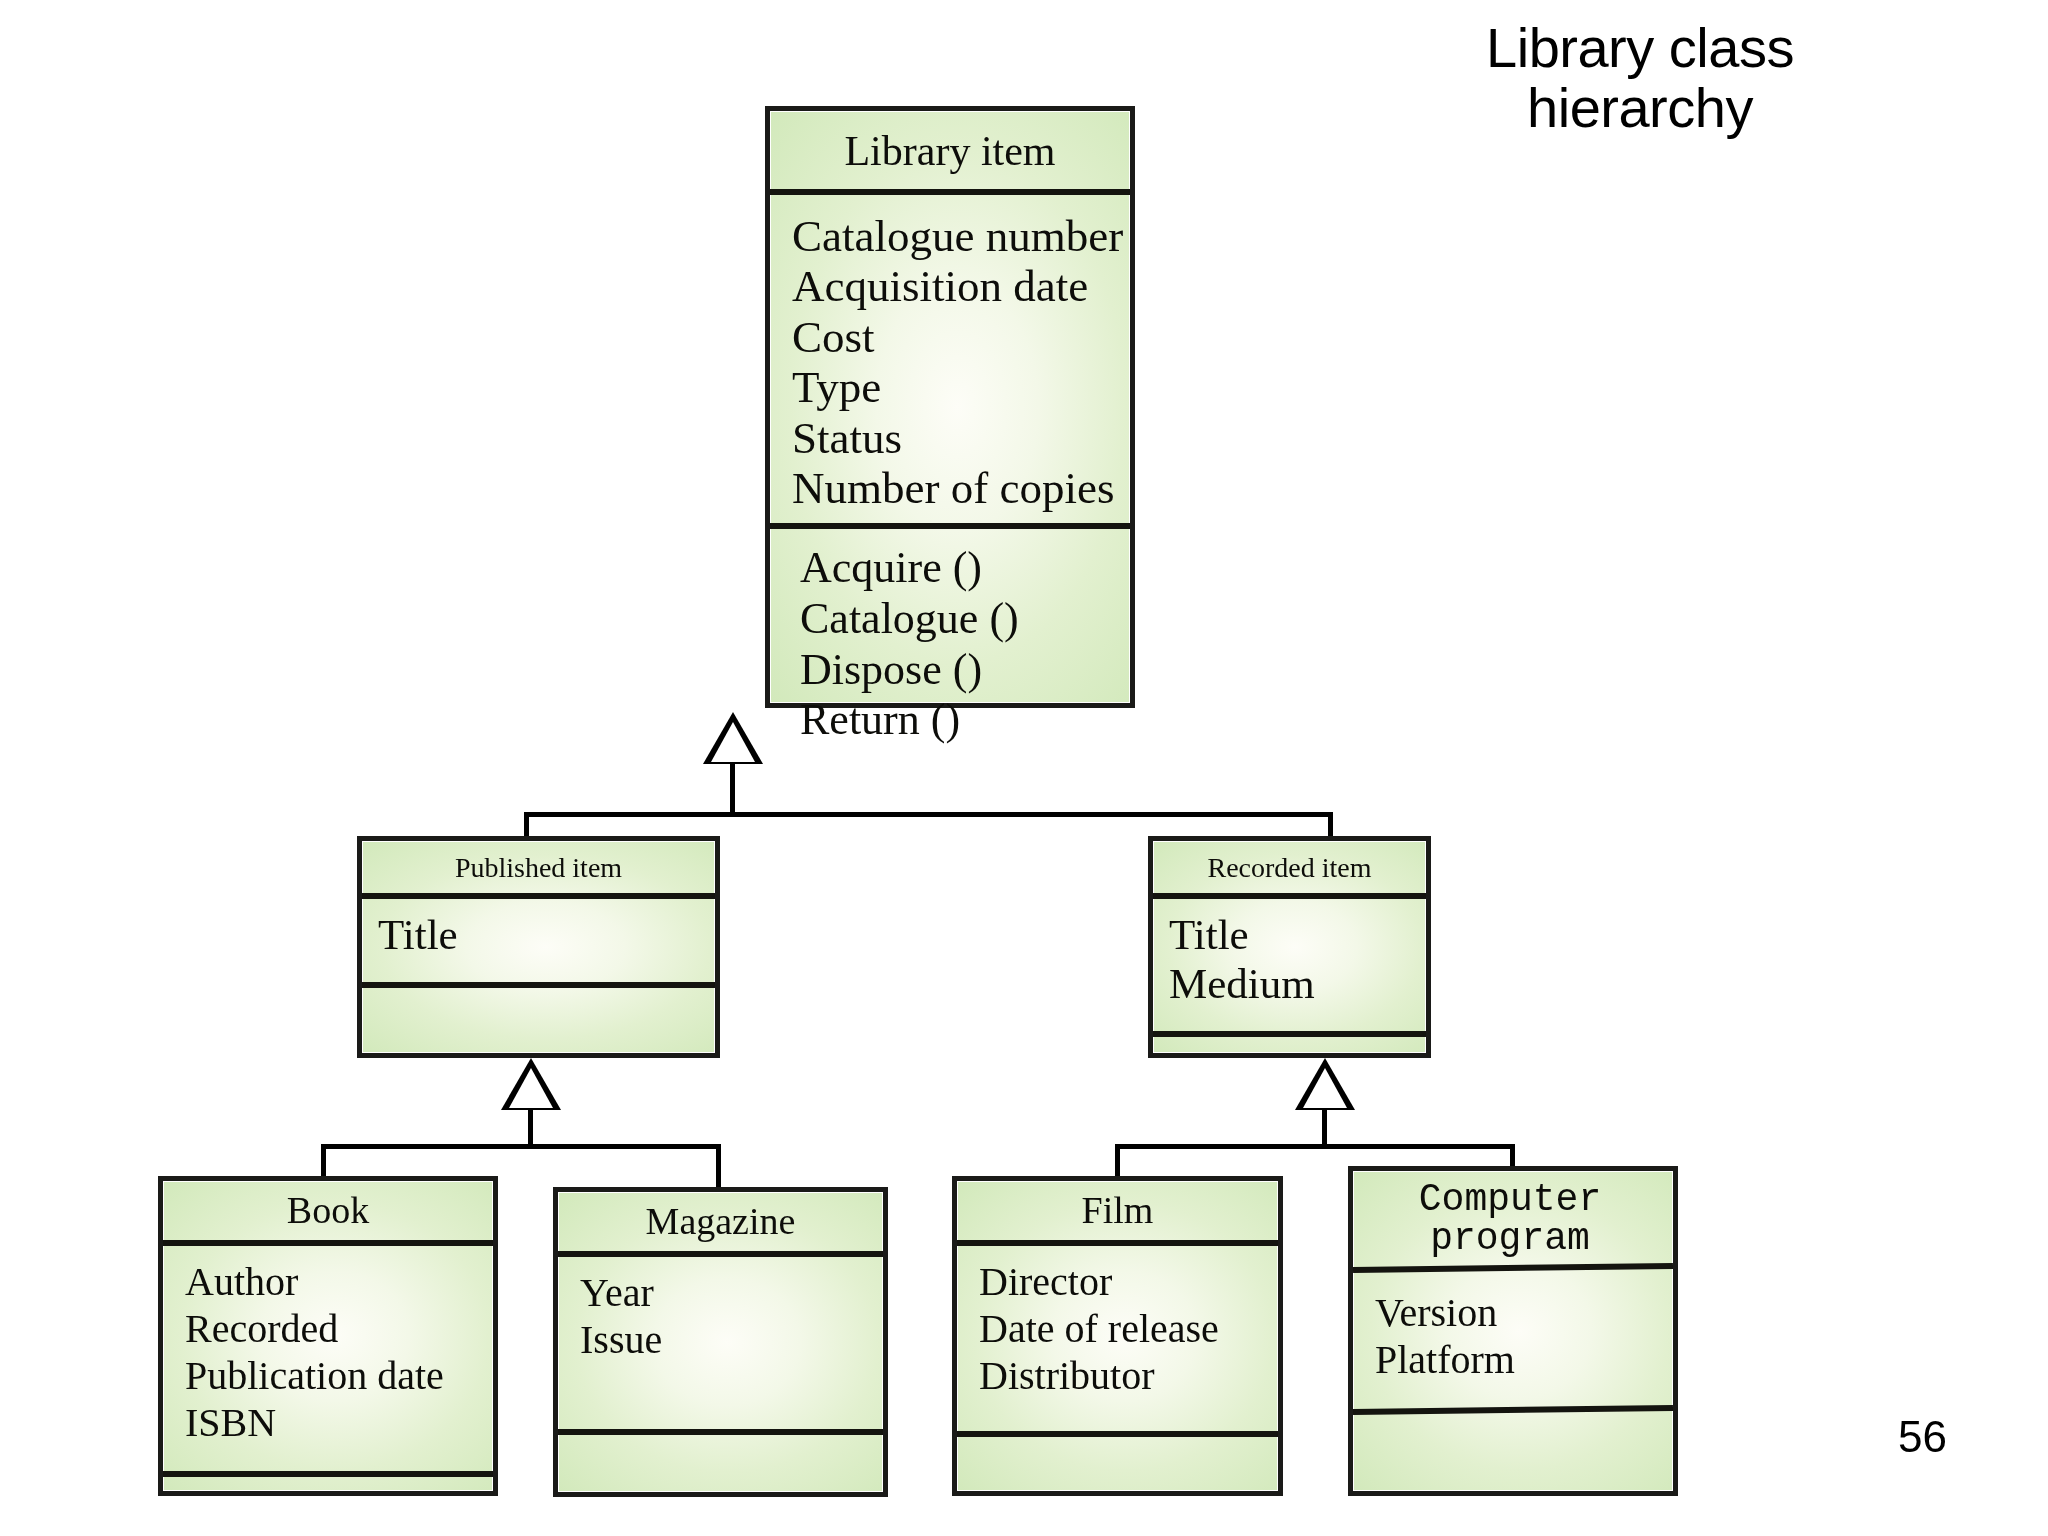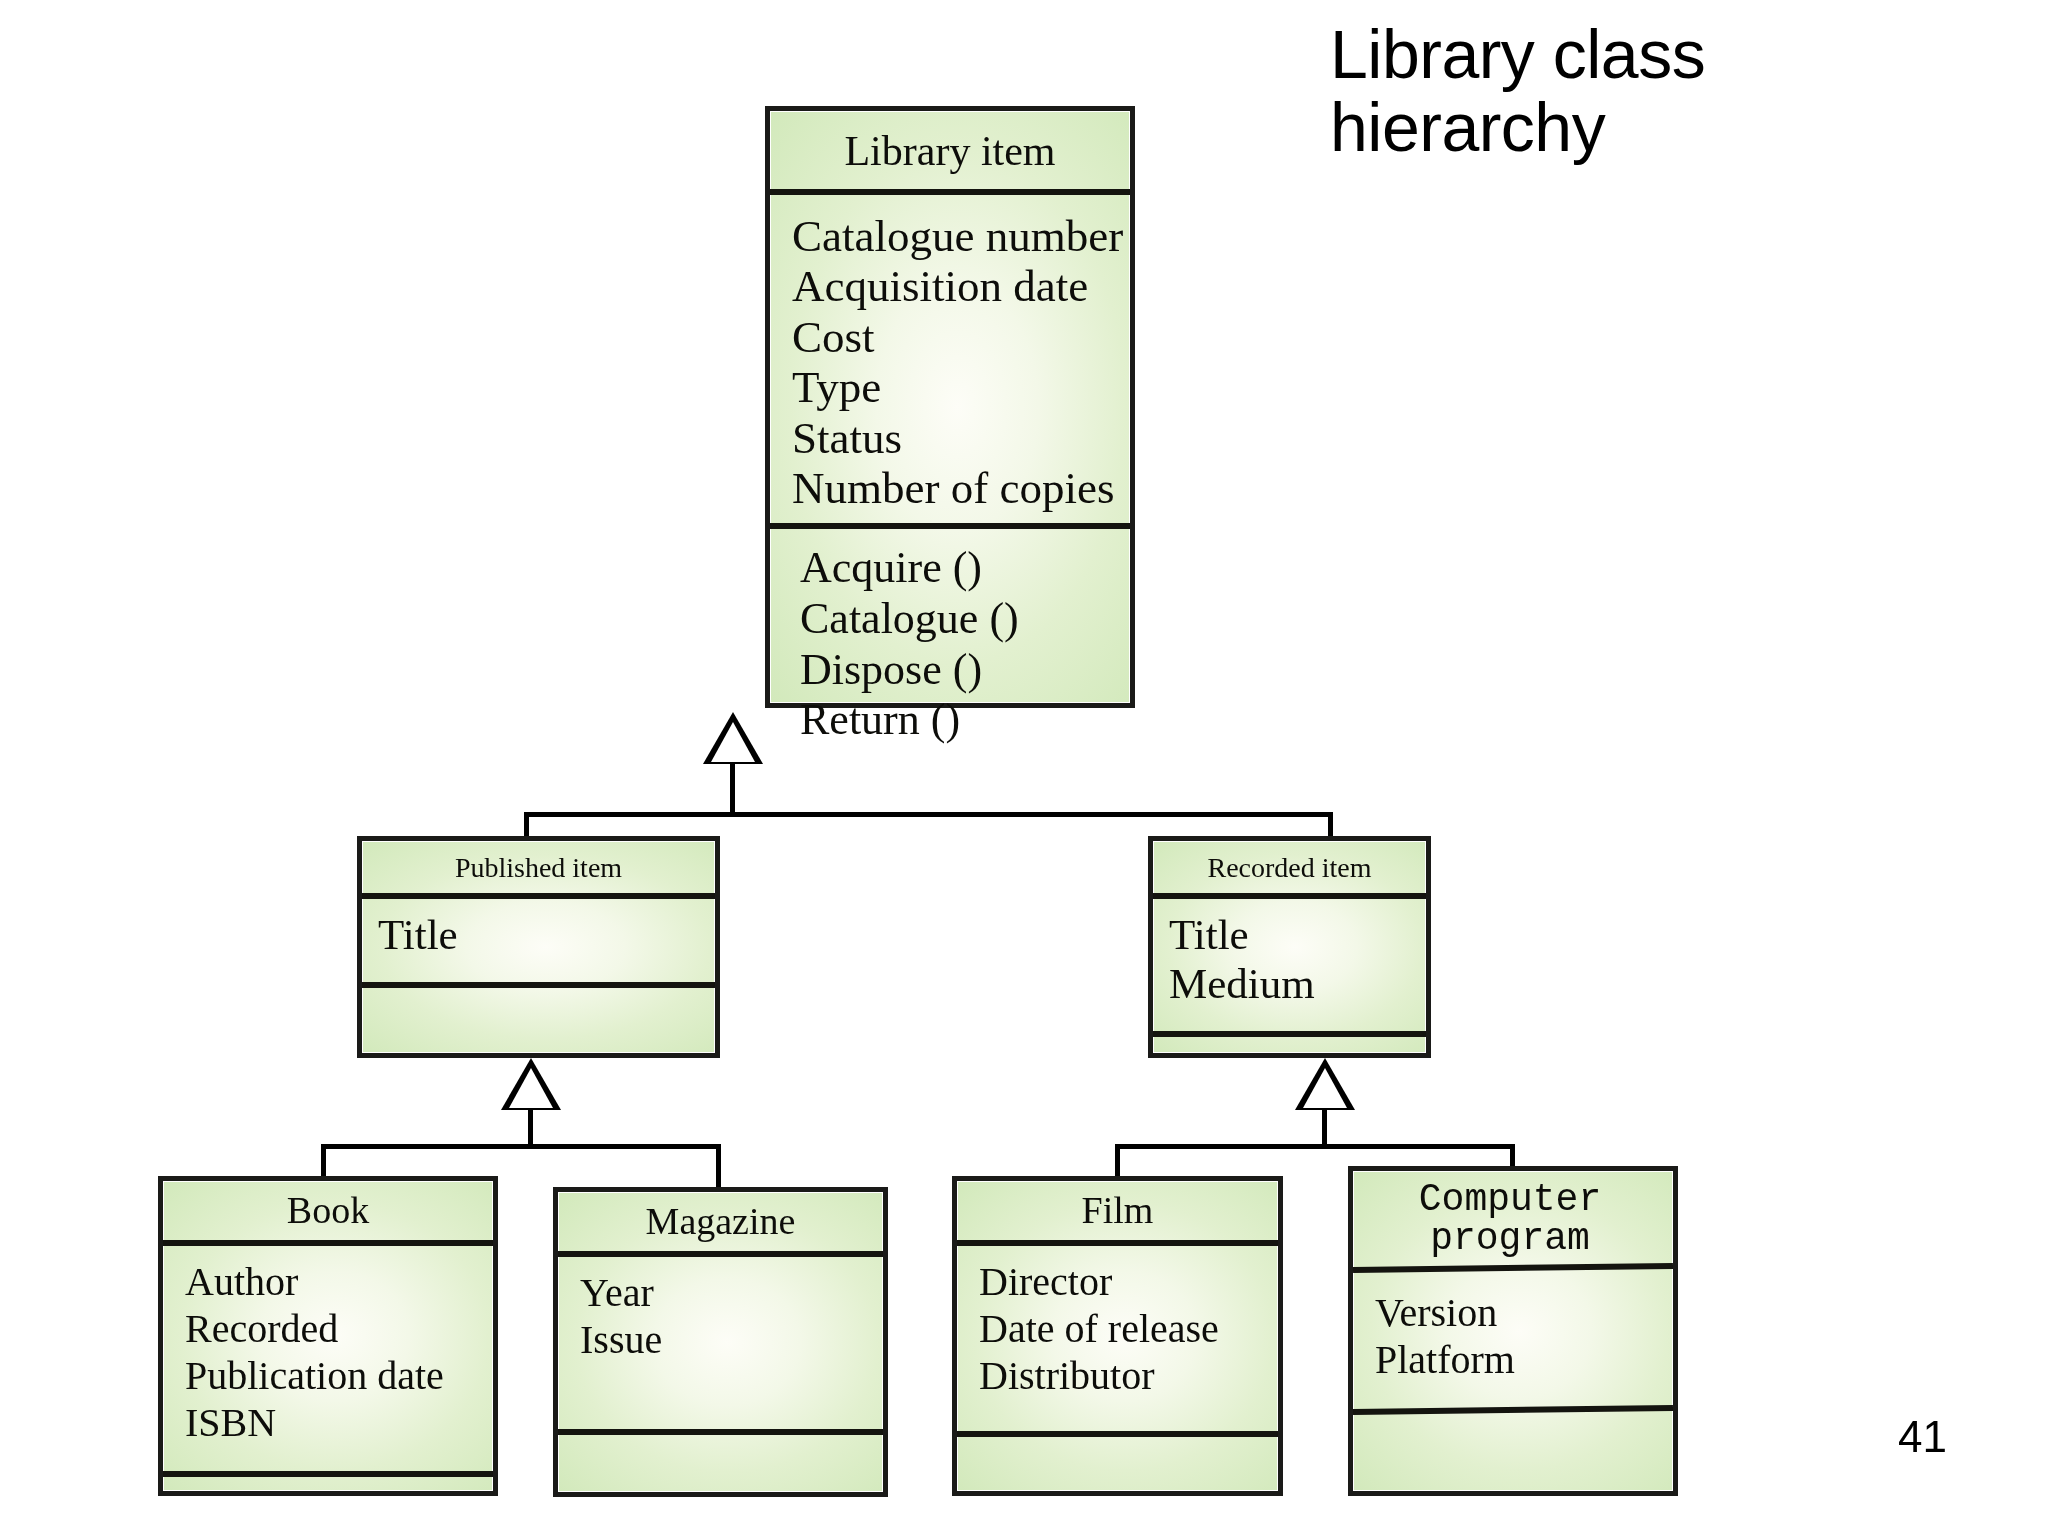--- a/index.html
+++ b/index.html
@@ -22,23 +22,23 @@
     height: 1536px;
     background: #ffffff;
   }
 
   
   .slide-title {
     position: absolute;
     left: 1330px;
     top: 18px;
     width: 620px;
-    text-align: left;
+    text-align: center;
     font-family: "Liberation Sans", "DejaVu Sans", sans-serif;
-    font-size: 68px;
+    font-size: 56px;
     line-height: 1.08;
     color: #000000;
     font-weight: 400;
     letter-spacing: -0.5px;
     white-space: pre-line;
   }
 
   
   .page-number {
     position: absolute;
@@ -137,21 +137,21 @@
   }
 </style>
 </head>
 <body>
 
 <div id="slide">
 
   <div class="slide-title">Library class
 hierarchy</div>
 
-  <div class="page-number">41</div>
+  <div class="page-number">56</div>
 
   <div class="tri tri-outer" style="left:703px; top:712px;"></div>
   <div class="tri tri-inner" style="left:711px; top:722px;"></div>
   <div class="conn conn-v" style="left:730px; top:762px; height:54px;"></div>
   <div class="conn conn-h" style="left:524px; top:812px; width:809px;"></div>
   <div class="conn conn-v" style="left:524px; top:812px; height:74px;"></div>
   <div class="conn conn-v" style="left:1328px; top:812px; height:78px;"></div>
 
   <div class="tri tri-outer" style="left:501px; top:1058px;"></div>
   <div class="tri tri-inner" style="left:509px; top:1068px;"></div>

